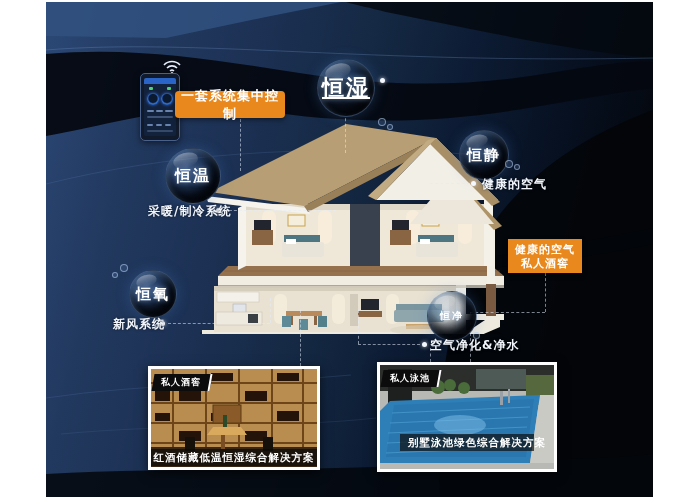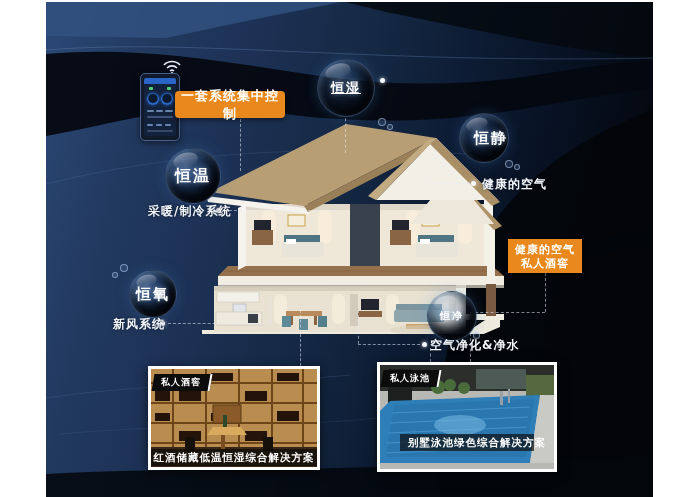--- a/index.html
+++ b/index.html
@@ -196,27 +196,27 @@
         <div class="prow" style="left:3px;top:46px;width:6px;"></div>
         <div class="prow" style="left:12px;top:46px;width:6px;"></div>
         <div class="prow" style="left:21px;top:46px;width:6px;"></div>
         <div class="prow" style="left:3px;top:52px;width:26px;opacity:.4;"></div>
       </div>
     </div>
     <div id="control-tag" class="tag-orange">
       <span>一套系统集中控制</span>
     </div>
 
-    <div class="bubble" style="left:271px;top:57px;width:56px;height:56px;font-size:13px;text-decoration:underline;">
+    <div class="bubble" style="left:271px;top:57px;width:56px;height:56px;font-size:22px;text-decoration:underline;">
       <span>恒湿</span>
     </div>
     <div class="minib" style="left:332px;top:116px;width:6px;height:6px;"></div>
     <div class="minib" style="left:341px;top:122px;width:4px;height:4px;"></div>
 
-    <div class="bubble" style="left:413px;top:111px;width:48px;height:48px;font-size:15px;justify-content:flex-end;">
+    <div class="bubble" style="left:413px;top:128px;width:48px;height:48px;font-size:15px;">
       <span>恒静</span>
     </div>
     <div class="minib" style="left:459px;top:158px;width:6px;height:6px;"></div>
     <div class="minib" style="left:468px;top:162px;width:4px;height:4px;"></div>
 
     <div class="bubble" style="left:119px;top:146px;width:54px;height:54px;font-size:16px;">
       <span>恒温</span>
     </div>
 
     <div class="bubble" style="left:83px;top:268px;width:46px;height:46px;font-size:15px;">

